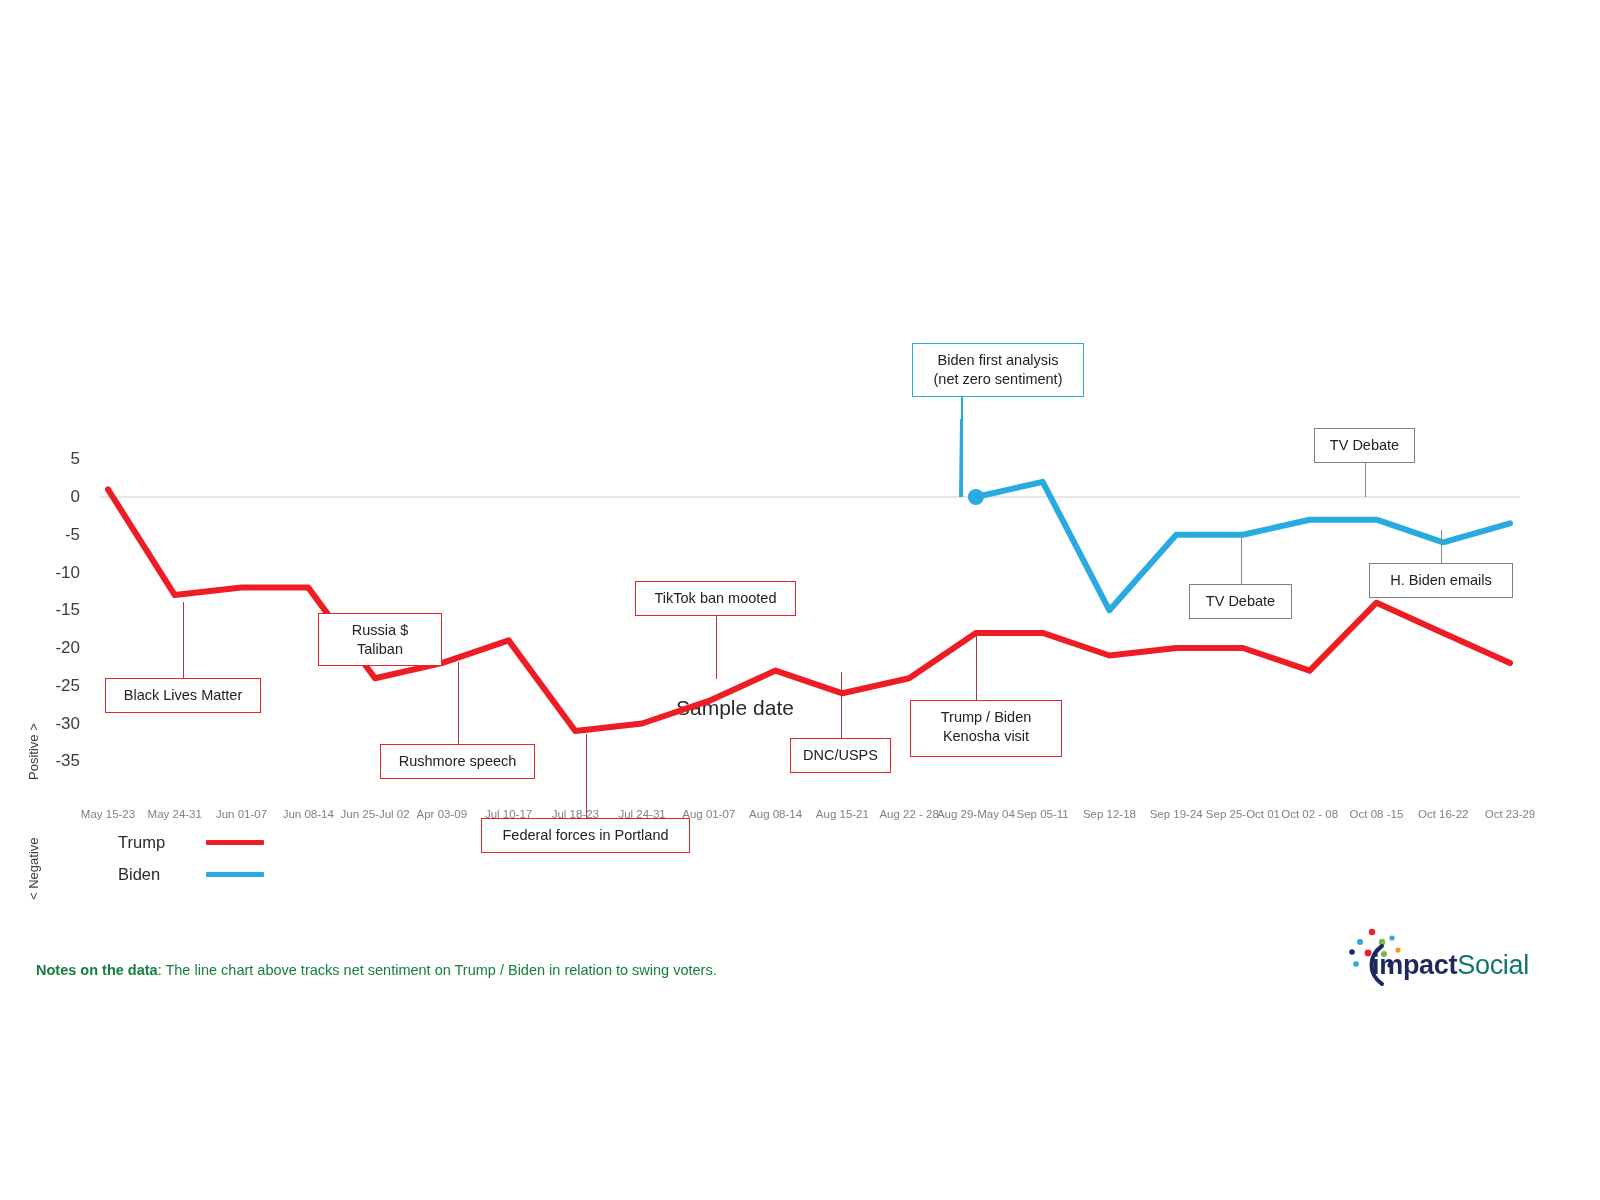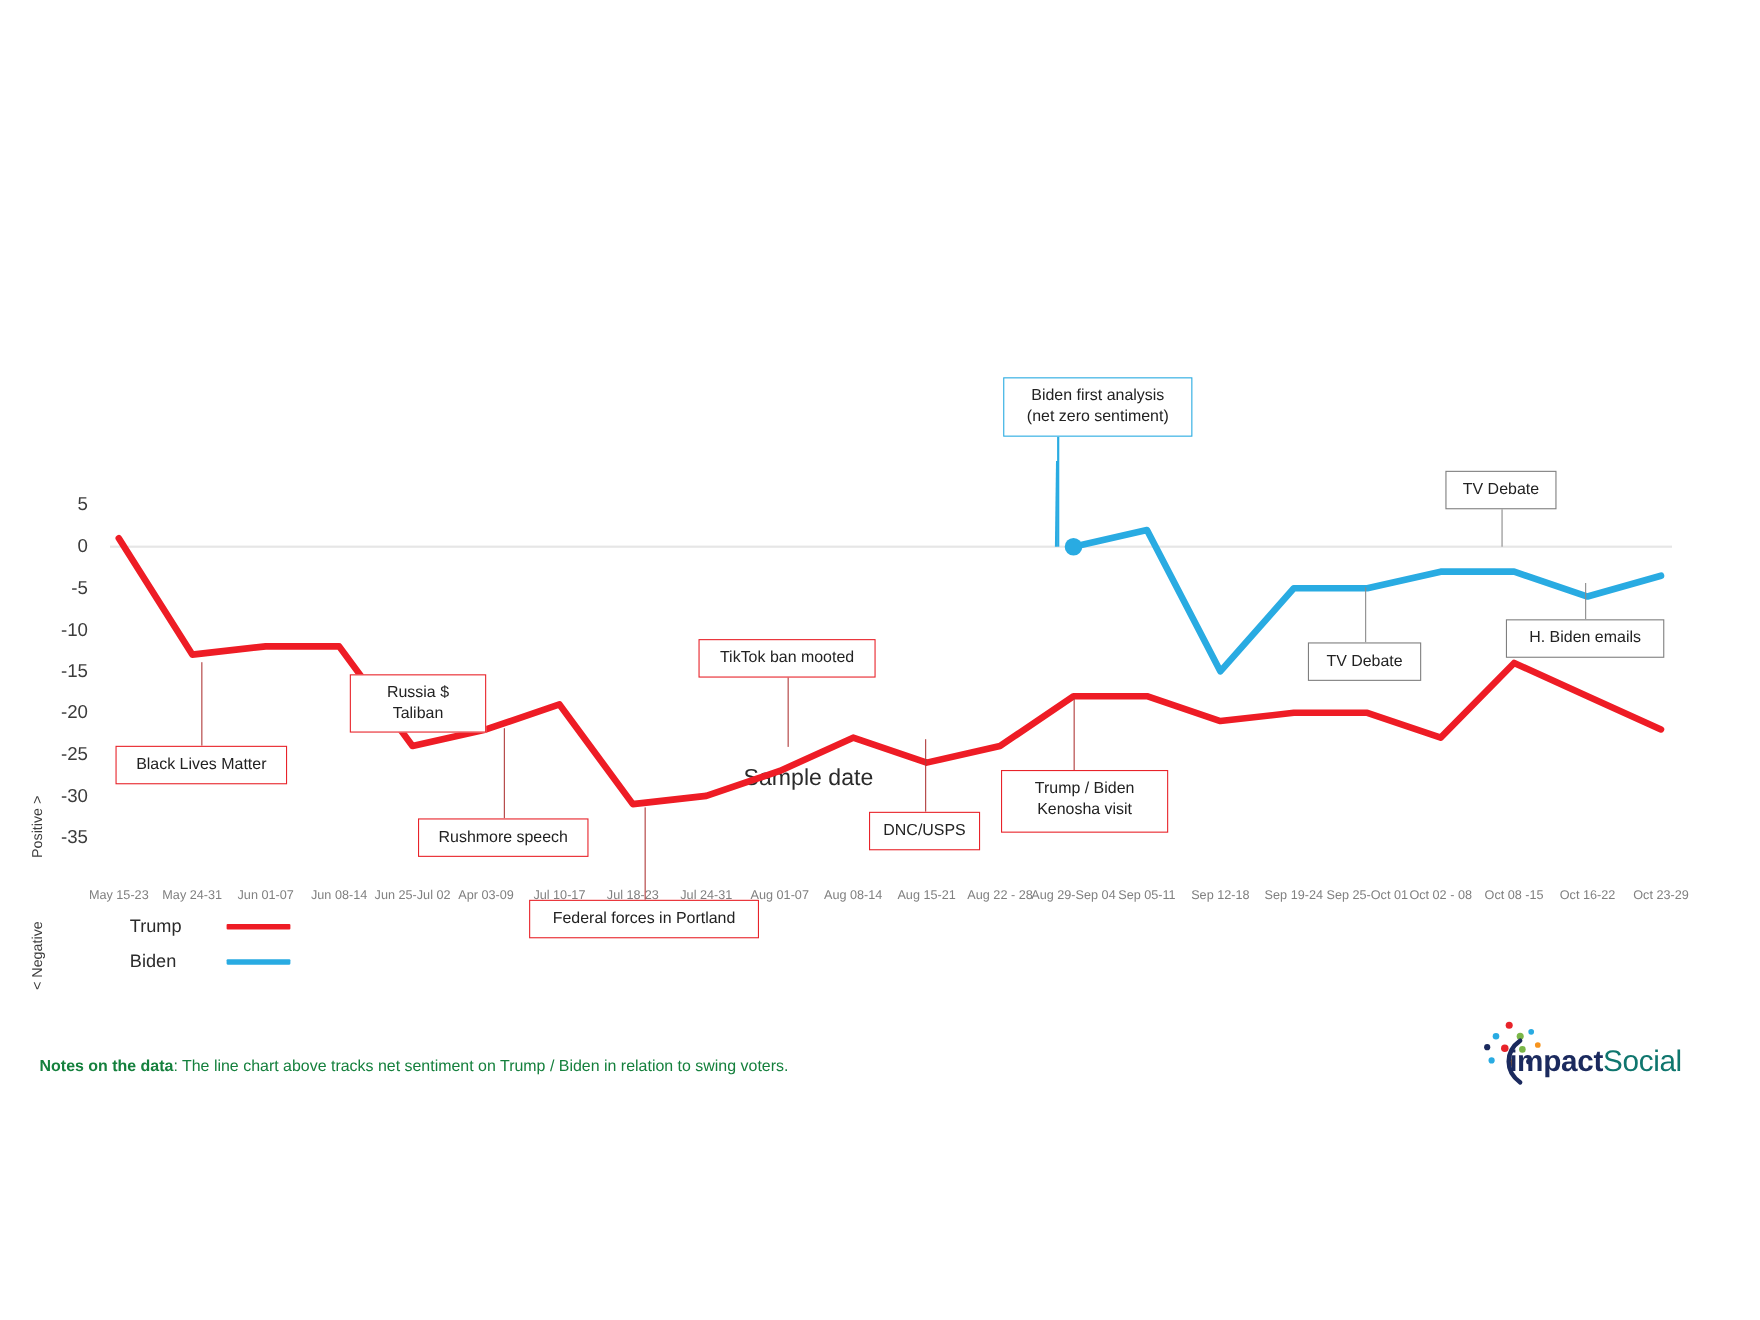--- a/index.html
+++ b/index.html
@@ -141,21 +141,21 @@
         <div class="xtick" style="left: 308.286px;">Jun 08-14</div>
         <div class="xtick" style="left: 375.048px;">Jun 25-Jul 02</div>
         <div class="xtick" style="left: 441.81px;">Apr 03-09</div>
         <div class="xtick" style="left: 508.571px;">Jul 10-17</div>
         <div class="xtick" style="left: 575.333px;">Jul 18-23</div>
         <div class="xtick" style="left: 642.095px;">Jul 24-31</div>
         <div class="xtick" style="left: 708.857px;">Aug 01-07</div>
         <div class="xtick" style="left: 775.619px;">Aug 08-14</div>
         <div class="xtick" style="left: 842.381px;">Aug 15-21</div>
         <div class="xtick" style="left: 909.143px;">Aug 22 - 28</div>
-        <div class="xtick" style="left: 975.905px;">Aug 29-Sep 04</div>
+        <div class="xtick" style="left: 975.905px;">Aug 29-May 04</div>
         <div class="xtick" style="left: 1042.67px;">Sep 05-11</div>
         <div class="xtick" style="left: 1109.43px;">Sep 12-18</div>
         <div class="xtick" style="left: 1176.19px;">Sep 19-24</div>
         <div class="xtick" style="left: 1242.95px;">Sep 25-Oct 01</div>
         <div class="xtick" style="left: 1309.71px;">Oct 02 - 08</div>
         <div class="xtick" style="left: 1376.48px;">Oct 08 -15</div>
         <div class="xtick" style="left: 1443.24px;">Oct 16-22</div>
         <div class="xtick" style="left: 1510px;">Oct 23-29</div>
       </div>
 

